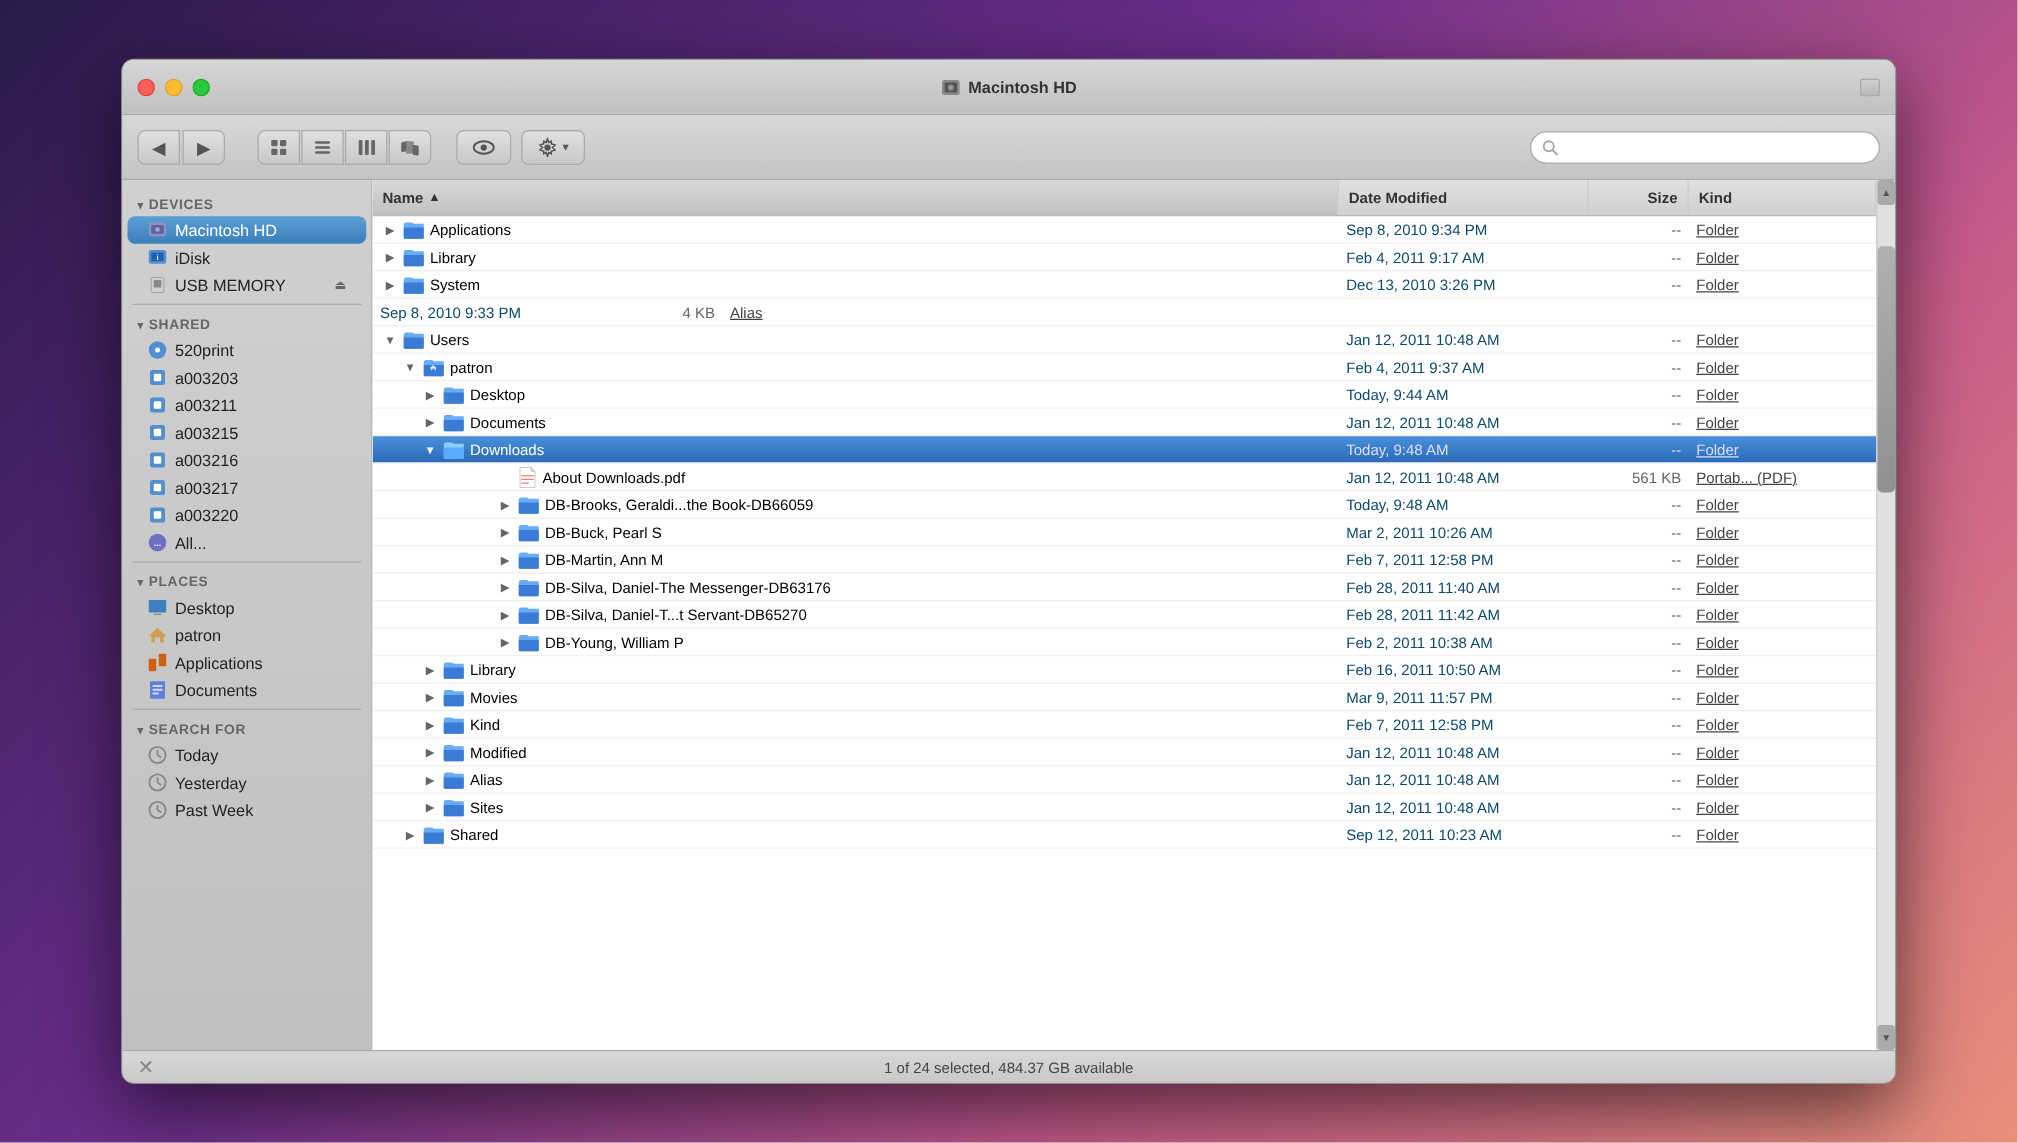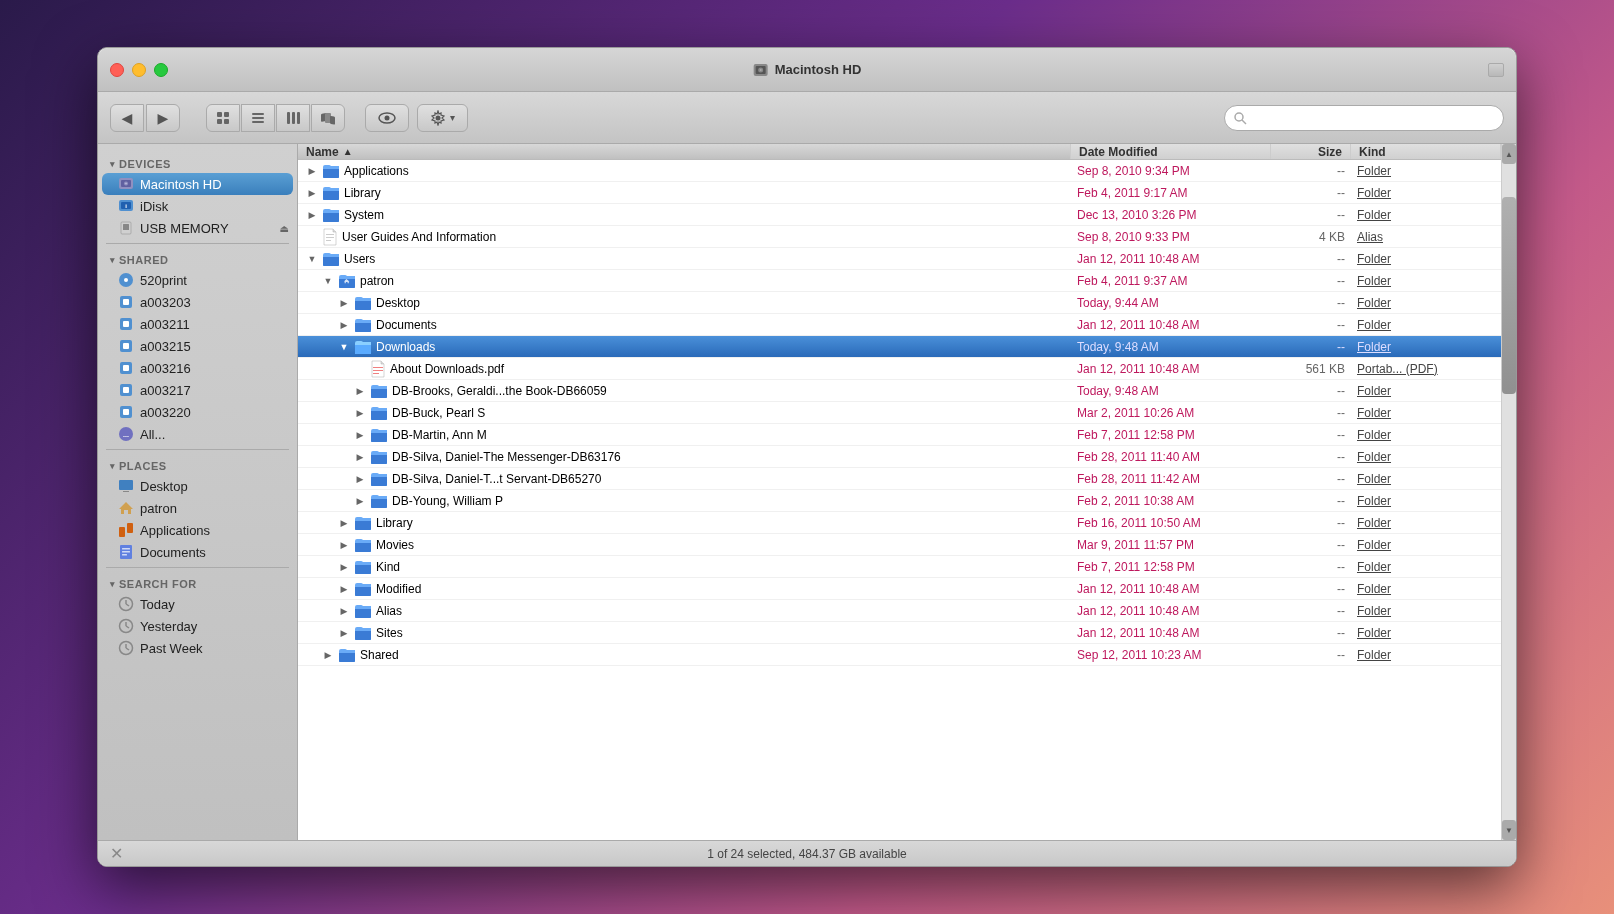--- a/index.html
+++ b/index.html
@@ -173,21 +173,21 @@
       padding: 6px 12px 3px;
       text-transform: uppercase;
       letter-spacing: 0.5px;
       display: flex;
       align-items: center;
       gap: 4px;
     }
     .sidebar-item {
       display: flex;
       align-items: center;
-      padding: 3px 8px 3px 20px;
+      padding: 3px 20px 3px 20px;
       font-size: 13px;
       color: #222;
       cursor: pointer;
       gap: 6px;
       border-radius: 0;
     }
     .sidebar-item.active {
       background: linear-gradient(to bottom, #5a9fd4, #3a7fbc);
       color: white;
       border-radius: 6px;
@@ -209,21 +209,21 @@
       display: flex;
       flex-direction: column;
       overflow: hidden;
       background: white;
     }
     
     .col-headers {
       display: flex;
       background: linear-gradient(to bottom, #e0e0e0, #d0d0d0);
       border-bottom: 1px solid #bbb;
-      height: 16px;
+      height: 29px;
       align-items: center;
     }
     .col-header {
       font-size: 12px;
       font-weight: bold;
       color: #333;
       padding: 0 8px;
       height: 100%;
       display: flex;
       align-items: center;
@@ -257,30 +257,30 @@
       font-size: 12px;
       padding: 0 6px;
       overflow: hidden;
       text-overflow: ellipsis;
       white-space: nowrap;
       height: 100%;
       display: flex;
       align-items: center;
     }
     .file-cell.name { flex: 1; min-width: 200px; gap: 4px; }
-    .file-cell.date { width: 200px; color: #be185d; }
+    .file-cell.date { width: 200px; color: #0c4a6e; }
     .file-row.selected .file-cell.date { color: #eef; }
     .file-cell.size { width: 80px; justify-content: flex-end; color: #666; }
     .file-row.selected .file-cell.size { color: #eee; }
     .file-cell.kind { width: 150px; color: #444; text-decoration: underline; }
     .file-row.selected .file-cell.kind { color: #eef; }
     .indent-0 { padding-left: 8px; }
     .indent-1 { padding-left: 24px; }
     .indent-2 { padding-left: 40px; }
-    .indent-3 { padding-left: 56px; }
+    .indent-3 { padding-left: 56px; margin-left: 44px; }
     .expand-arrow {
       width: 12px;
       height: 12px;
       display: inline-flex;
       align-items: center;
       justify-content: center;
       font-size: 9px;
       color: #666;
       flex-shrink: 0;
     }
@@ -650,31 +650,20 @@
               <path d="M1 6 L17 6 L17 14 Q17 15 16 15 L2 15 Q1 15 1 14 Z" fill="#3a7bd5"></path>
             </svg>
             <span>System</span>
           </div>
           <div class="file-cell date">Dec 13, 2010 3:26 PM</div>
           <div class="file-cell size">--</div>
           <div class="file-cell kind">Folder</div>
         </div>
 
         <div class="file-row">
-          <div class="file-cell name indent-0">
-            <span class="expand-arrow" style="visibility:hidden">▶</span>
-            <svg width="16" height="18" viewBox="0 0 16 18">
-              <path d="M2 1 L11 1 L14 4 L14 17 L2 17 Z" fill="white" stroke="#aaa" stroke-width="0.5"></path>
-              <path d="M11 1 L11 4 L14 4" fill="#ddd" stroke="#aaa" stroke-width="0.5"></path>
-              <rect x="4" y="6" width="8" height="1" fill="#ccc"></rect>
-              <rect x="4" y="9" width="8" height="1" fill="#ccc"></rect>
-              <rect x="4" y="12" width="5" height="1" fill="#ccc"></rect>
-            </svg>
-            <span>User Guides And Information</span>
-          </div>
           <div class="file-cell date">Sep 8, 2010 9:33 PM</div>
           <div class="file-cell size">4 KB</div>
           <div class="file-cell kind">Alias</div>
         </div>
 
         <div class="file-row">
           <div class="file-cell name indent-0">
             <span class="expand-arrow">▼</span>
             <svg width="18" height="16" viewBox="0 0 18 16">
               <path d="M1 4 Q1 2 3 2 L7 2 Q8 2 9 3 L17 3 Q17 3 17 5 L17 14 Q17 15 16 15 L2 15 Q1 15 1 14 Z" fill="#6aabf7"></path>

